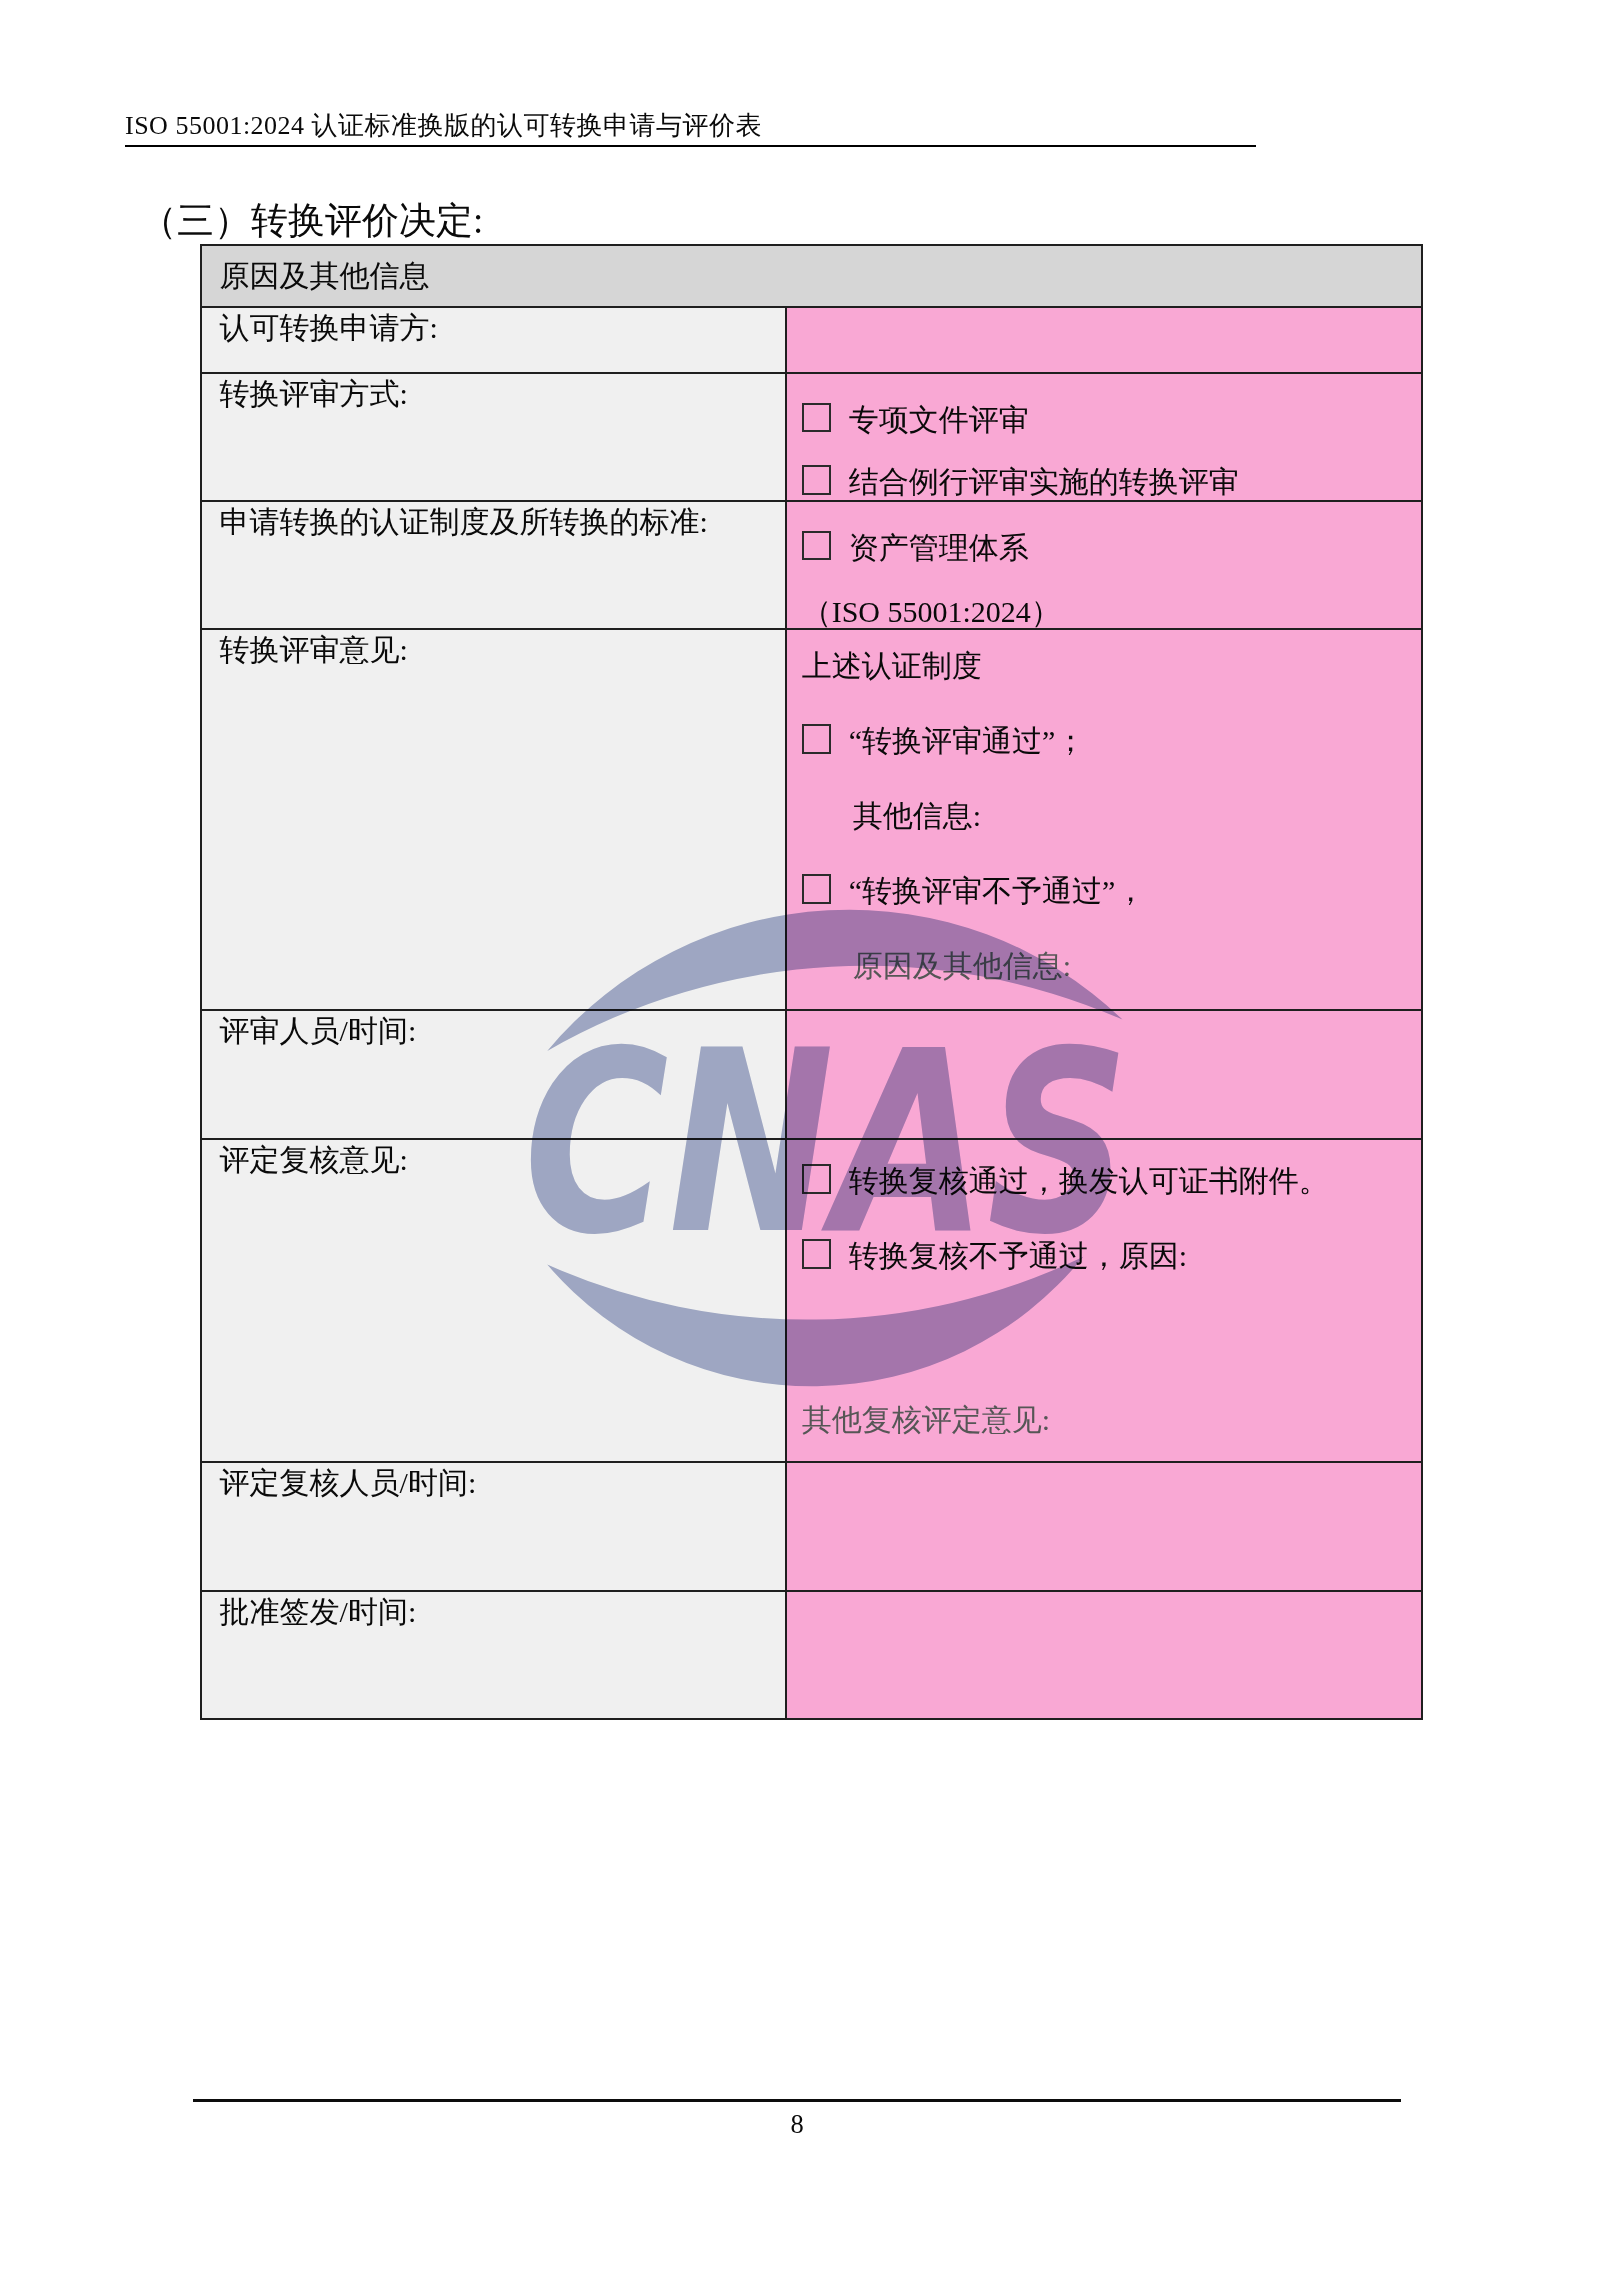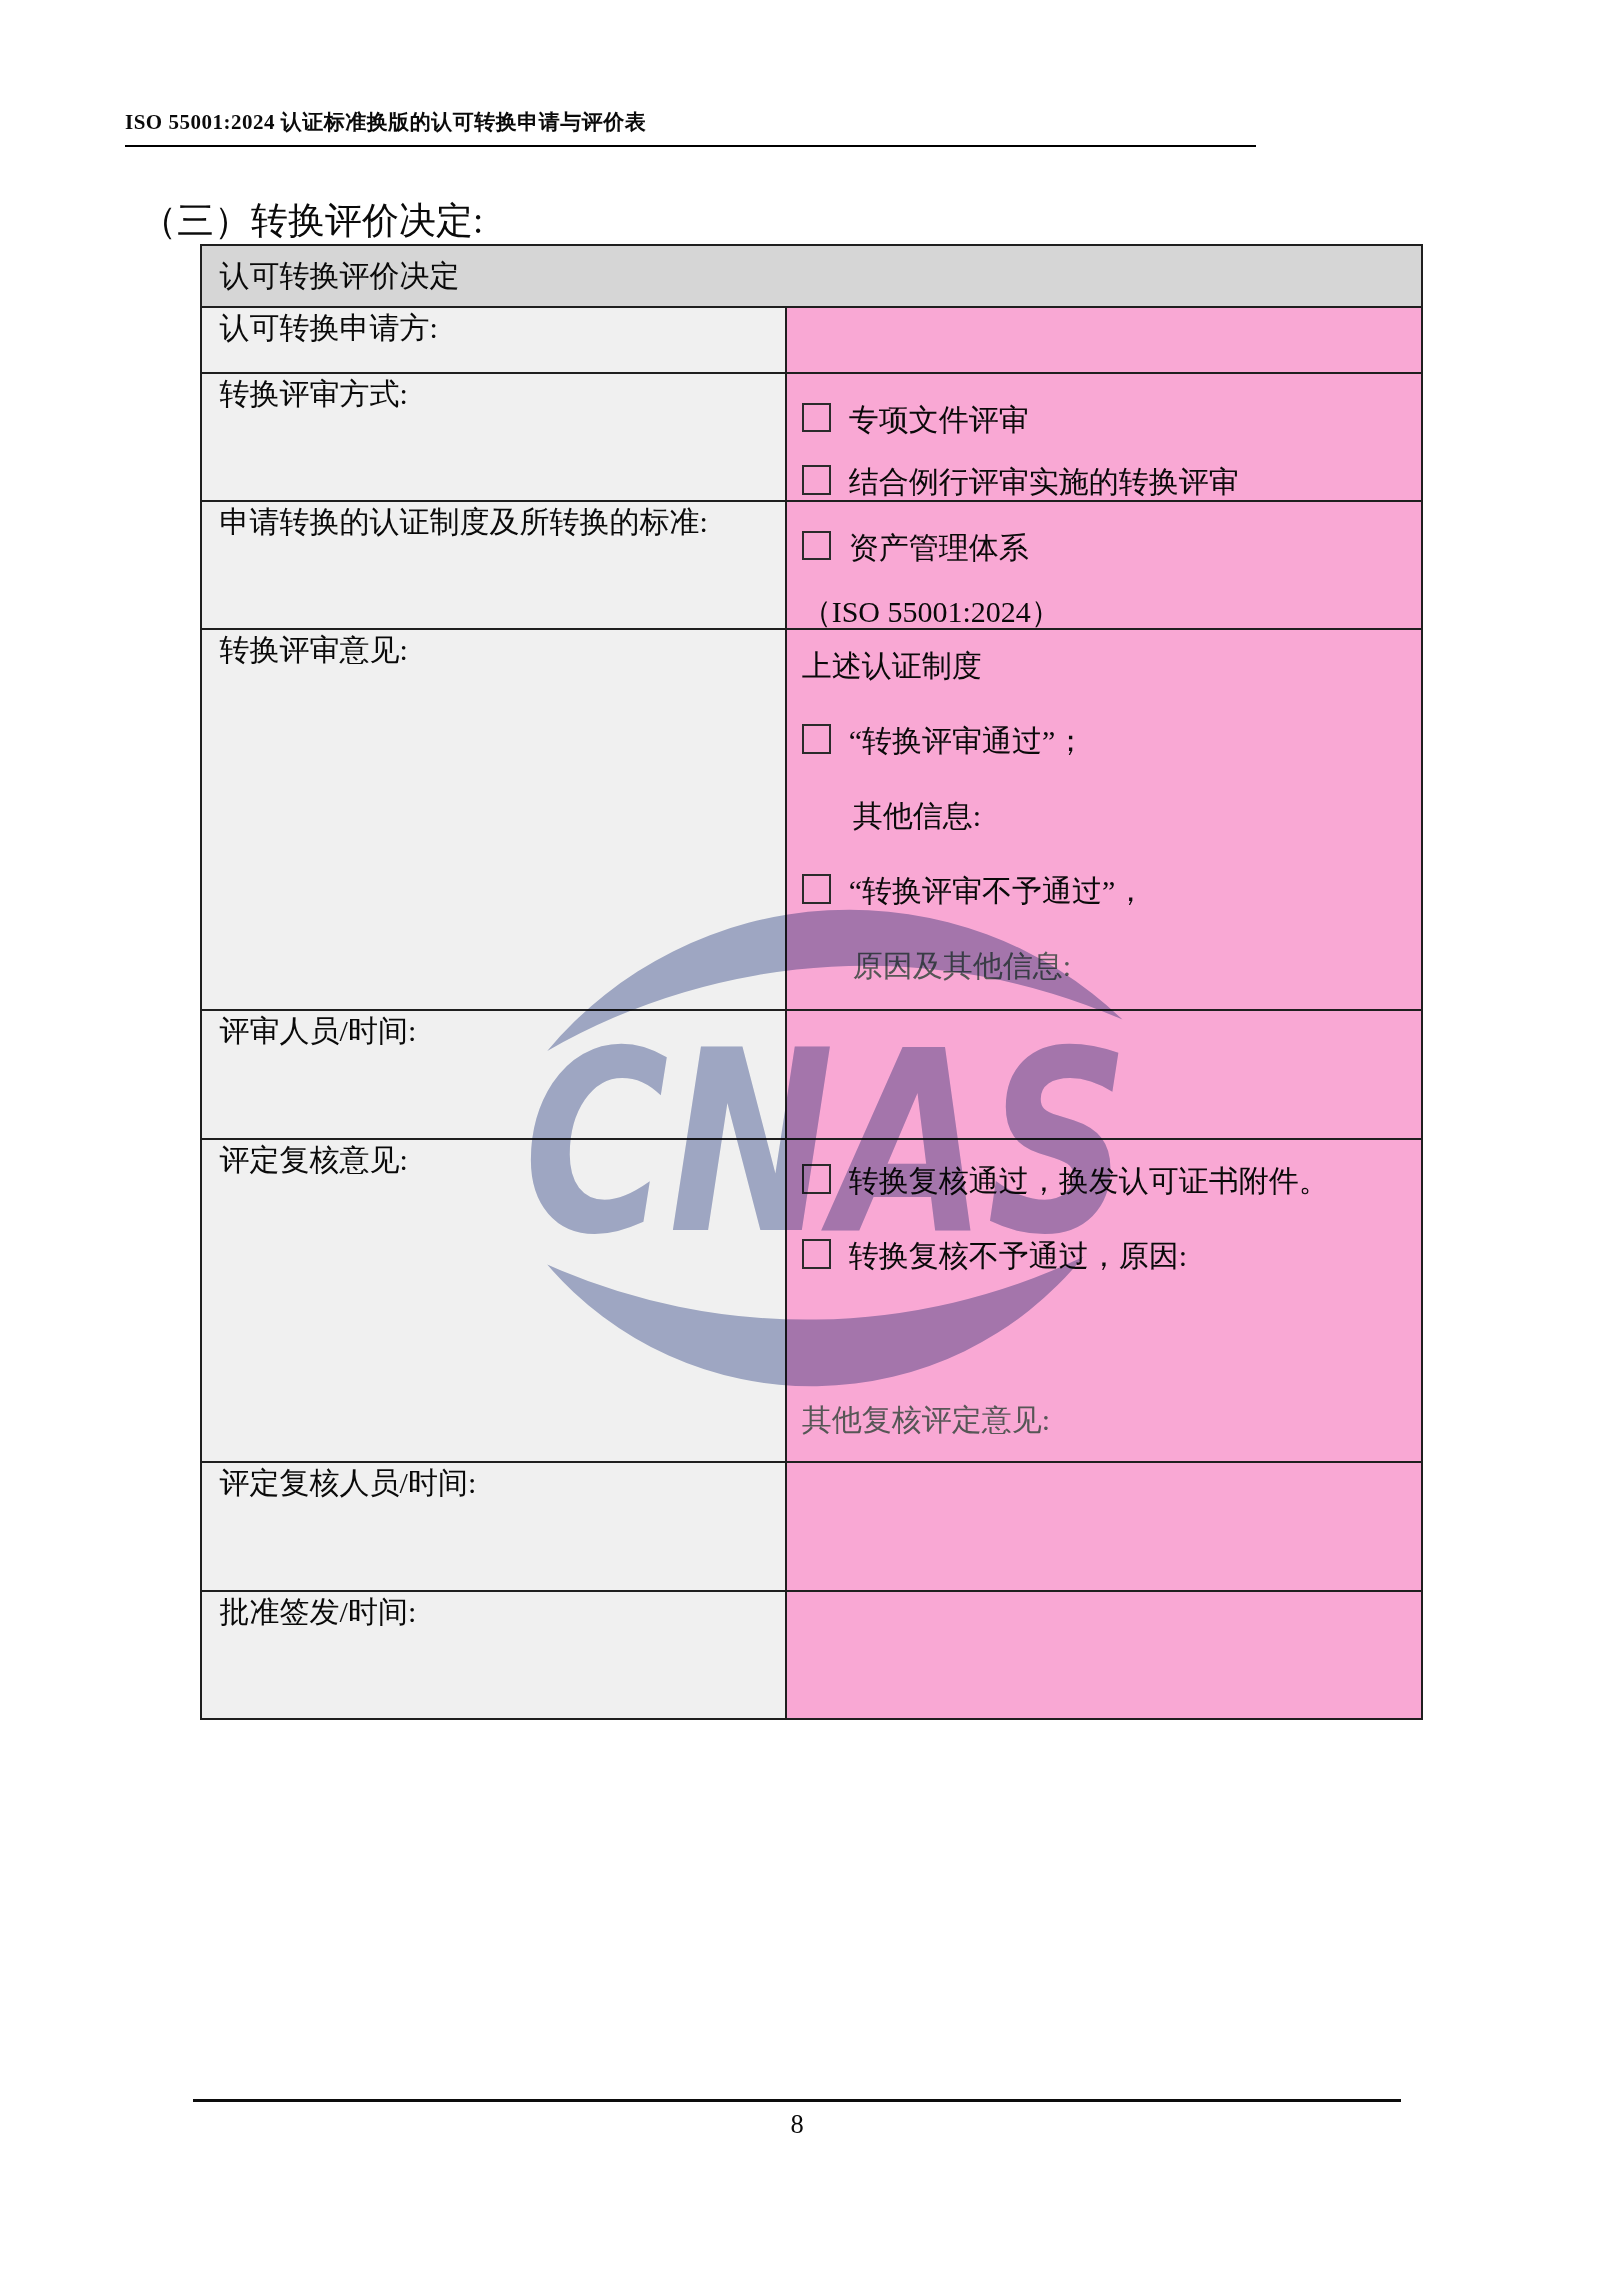--- a/index.html
+++ b/index.html
@@ -8,21 +8,21 @@
     width:1621px;height:2293px;
     background:#ffffff;
     font-family:"Liberation Serif","DejaVu Serif",serif;
     color:#0a0a0a;
     overflow:hidden;
   }
   
   .doc-header{
     position:absolute;left:125px;top:108px;width:1131px;height:37px;
     border-bottom:2.9px solid #000;
-    font-size:21px;font-weight:bold;letter-spacing:0.5px;
+    font-size:26px;font-weight:normal;letter-spacing:0.5px;
     white-space:nowrap;
   }
   
   .section-title{
     position:absolute;left:140px;top:196px;
     font-size:37px;white-space:nowrap;
   }
   
   .tbl{
     position:absolute;left:200px;top:244px;width:1223px;
@@ -73,21 +73,21 @@
 
 <div class="page">
 
   <div class="doc-header">ISO 55001:2024 认证标准换版的认可转换申请与评价表</div>
 
   <div class="section-title">（三）转换评价决定:</div>
 
   <div class="tbl">
 
     <div class="trow head first h-r1">
-      <div class="cell headcell">认可转换评价决定</div>
+      <div class="cell headcell">原因及其他信息</div>
     </div>
 
     <div class="trow h-r2">
       <div class="cell label pt14">认可转换申请方:</div>
       <div class="cell value"></div>
     </div>
 
     <div class="trow h-r3">
       <div class="cell label pt24">转换评审方式:</div>
       <div class="cell value">

